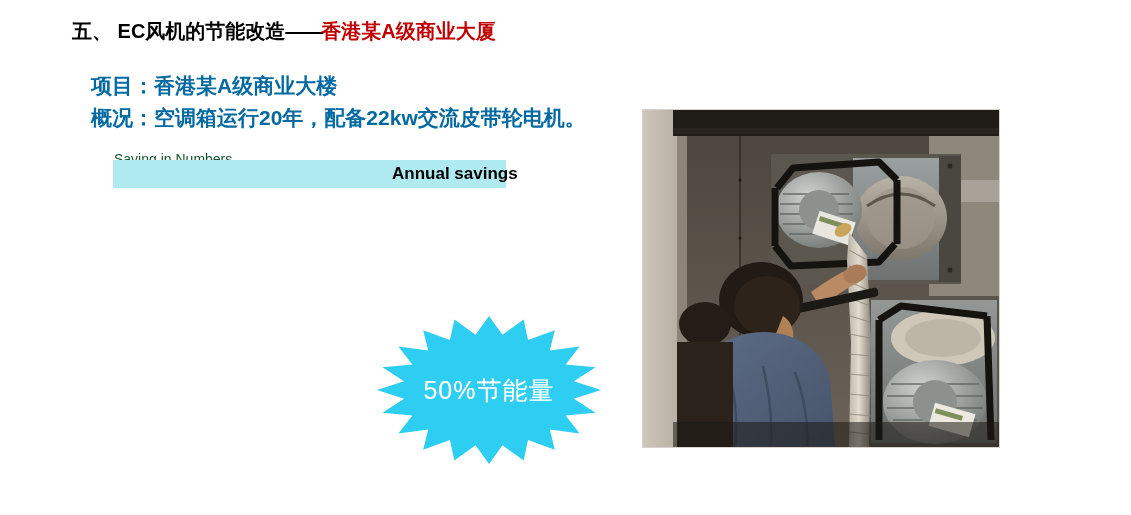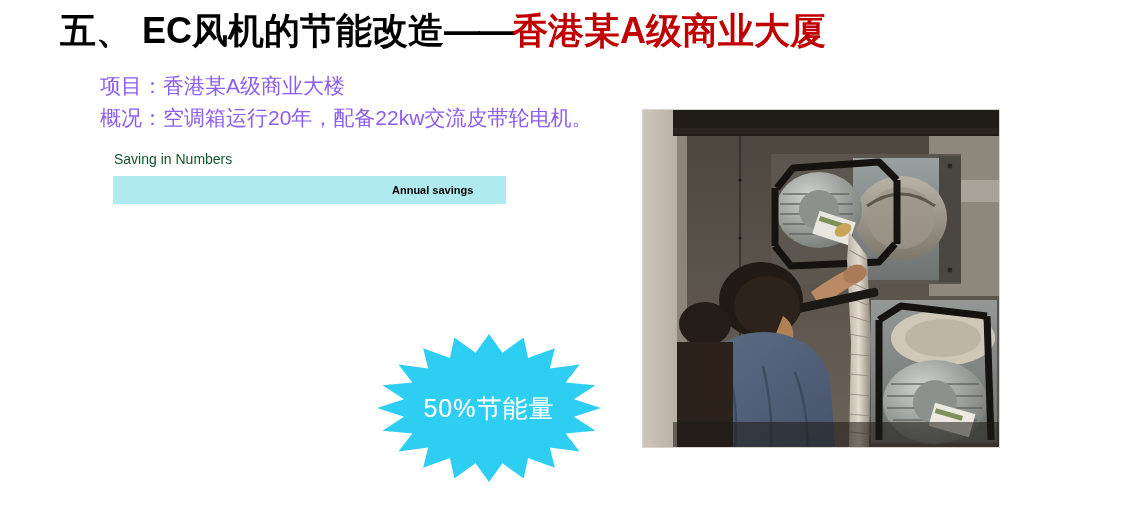--- a/index.html
+++ b/index.html
@@ -12,63 +12,63 @@
     height: 515px;
     position: relative;
     overflow: hidden;
     font-family: "Liberation Sans", "DejaVu Sans", sans-serif;
     color: #000000;
   }
 
   
   #slide-title {
     position: absolute;
-    left: 60px;
+    left: 72px;
     top: 14px;
-    font-size: 36px;
+    font-size: 20px;
     font-weight: bold;
     letter-spacing: 0px;
     white-space: nowrap;
     line-height: 34px;
   }
   #slide-title .title-main { color: #000000; }
   #slide-title .title-dash  { color: #000000; letter-spacing: -2px; }
   #slide-title .title-accent { color: #c00000; }
 
   
   .body-line {
     position: absolute;
-    left: 100px;
+    left: 91px;
     font-size: 21px;
-    font-weight: normal;
-    color: #8b5cf6;
+    font-weight: bold;
+    color: #0369a1;
     white-space: nowrap;
     line-height: 28px;
   }
   #project-line  { top: 72px; }
   #overview-line { top: 104px; }
 
   
   #savings-caption {
     position: absolute;
     left: 114px;
     top: 151px;
     font-size: 14px;
     font-weight: normal;
     color: #14532d;
     white-space: nowrap;
   }
   #savings-table {
     position: absolute;
     left: 113px;
-    top: 176px;
+    top: 160px;
     width: 393px;
     border-collapse: collapse;
     table-layout: fixed;
-    font-size: 11px;
+    font-size: 17px;
   }
   #savings-table tr { height: 28.4px; }
   #savings-table th,
   #savings-table td {
     padding: 0 0 0 8px;
     margin: 0;
     text-align: left;
     vertical-align: middle;
     font-weight: bold;
     color: #000000;
@@ -80,21 +80,21 @@
   #savings-table td.val, #savings-table th.val { padding-left: 0px; }
   .row-dark  { background: #aeeaf0; }
   .row-light { background: #d9f6fa; }
   .hdr-cell-label { background: transparent; }
   #savings-table thead th { font-weight: bold; }
 
   
   #starburst-badge {
     position: absolute;
     left: 376px;
-    top: 333px;
+    top: 315px;
     width: 226px;
     height: 150px;
   }
   #starburst-badge svg { display: block; width: 226px; height: 150px; }
   #starburst-label {
     position: absolute;
     left: 0; top: 0;
     width: 226px; height: 150px;
     display: flex;
     align-items: center;

